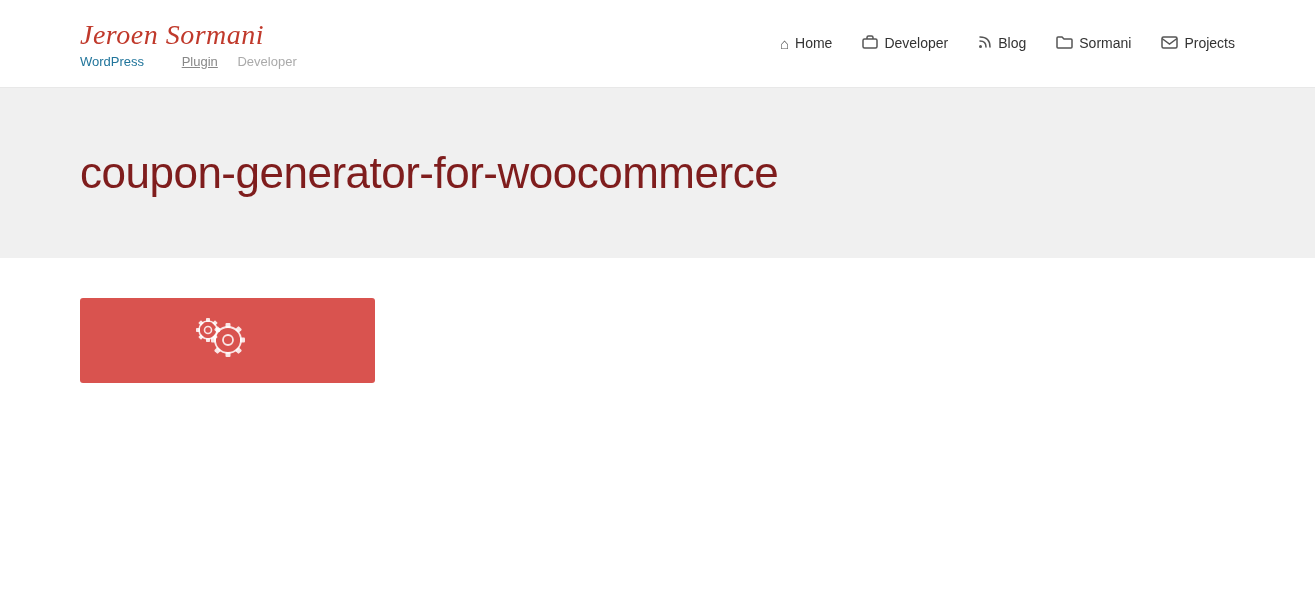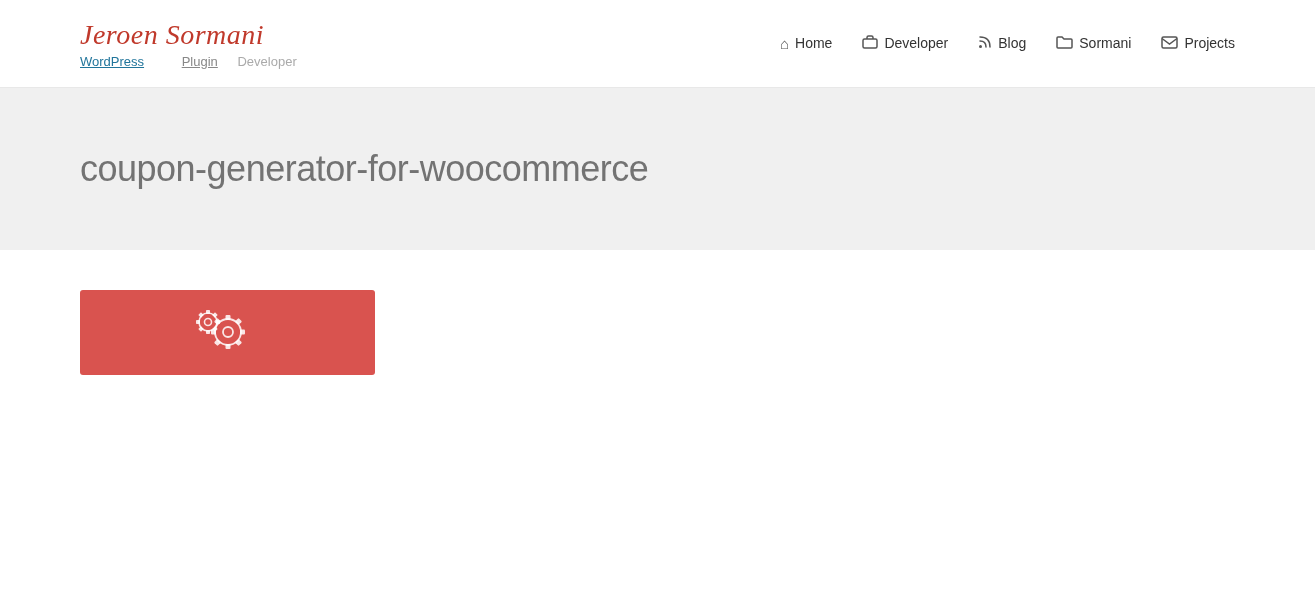--- a/index.html
+++ b/index.html
@@ -44,21 +44,20 @@
     .logo-tagline {
       font-size: 13px;
       color: #888;
       font-family: Arial, sans-serif;
       font-style: normal;
       margin-top: 2px;
     }
 
     .logo-tagline span.wp {
       color: #21759b;
-      text-decoration: underline;
     }
 
     .logo-tagline span.plugin {
       color: #888;
       text-decoration: underline;
       padding-left: 34px;
     }
 
     .logo-tagline span.dev {
       color: #aaa;
@@ -91,23 +90,23 @@
     .hero {
       background: #f0f0f0;
       padding: 60px 80px;
       min-height: 160px;
       display: flex;
       align-items: center;
     }
 
     .hero-title {
       font-family: Arial, 'Helvetica Neue', sans-serif;
-      font-size: 36px;
+      font-size: 44px;
       font-weight: 300;
-      color: #737373;
+      color: #7f1d1d;
       letter-spacing: -0.5px;
     }
 
     
     .main-content {
       display: flex;
       padding: 40px 80px;
       gap: 40px;
       min-height: 280px;
     }

